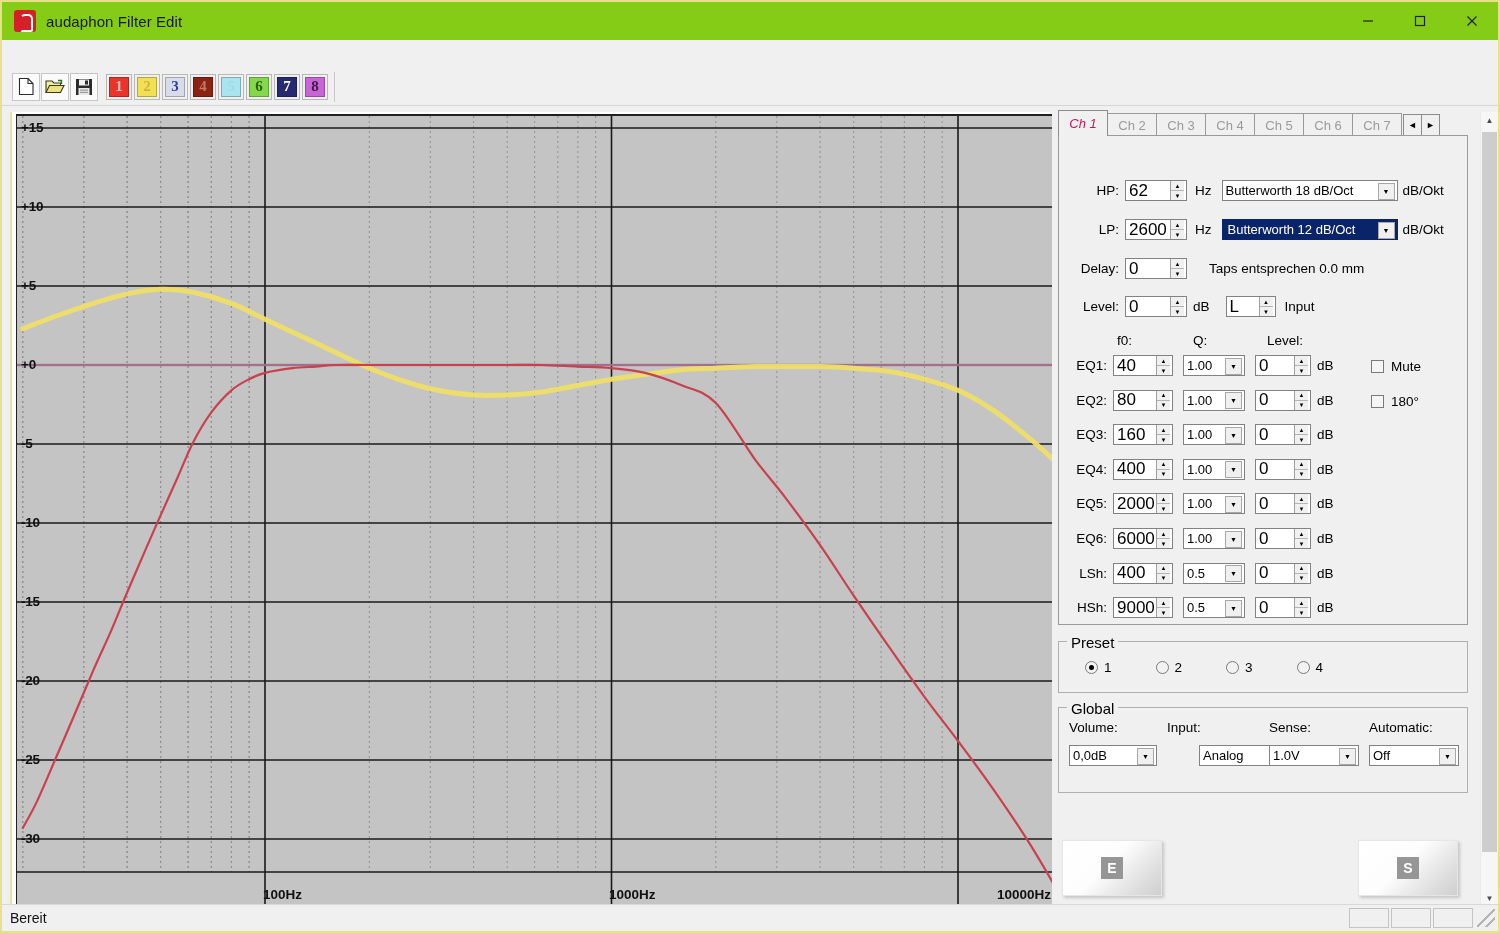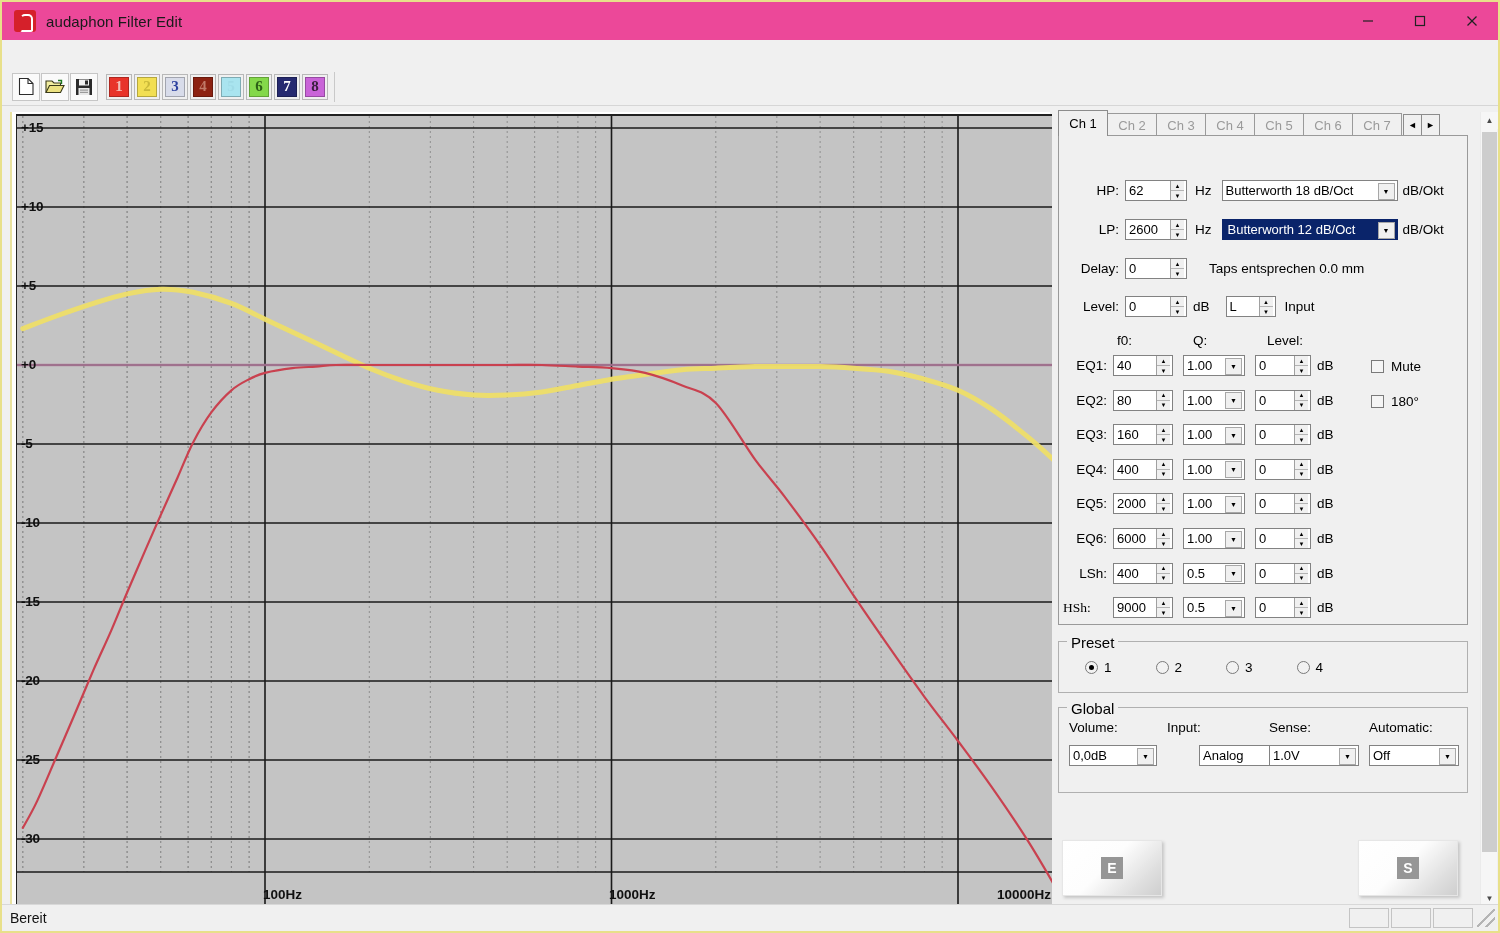--- a/index.html
+++ b/index.html
@@ -14,21 +14,21 @@
     position: relative;
     width: 1500px; height: 933px;
     background: #f0f0f0;
     border: 2px solid #e8e08a;
     overflow: hidden;
   }
 
   
   #titlebar {
     position: absolute; left: 0; top: 0; width: 1496px; height: 38px;
-    background: #ec4899;
+    background: #84cc16;
     display: flex; align-items: center;
   }
   #app-icon {
     width: 22px; height: 22px; margin-left: 12px; margin-right: 10px;
     position: relative;
   }
   #app-icon .glyph {
     display:block; width:22px; height:22px; background:#d5202a;
     border-radius: 3px; position: relative;
   }
@@ -124,22 +124,22 @@
     display:flex; align-items:flex-end;
   }
   .tab {
     height: 23px; min-width: 50px; padding: 0 9px;
     background: #f0f0f0; border: 1px solid #9a9a9a; border-bottom: none;
     font-size: 13px; color: #9a9a9a;
     display:flex; align-items:center; justify-content:center;
     margin-right: -1px;
   }
   .tab.active {
-    color: #000000; height: 26px; background: #f0f0f0;
-    border-color: #8c8c8c; position: relative; z-index: 3;
+    color: #be185d; height: 26px; background: #f0f0f0;
+    border-color: #8c8c8c; position: relative; z-index: 3; font-style: italic;
   }
   .tabspin {
     display:flex; margin-left: 3px; align-self: flex-end; margin-bottom: 0px;
   }
   .tabspin div {
     width: 19px; height: 22px; border: 1px solid #8c8c8c; background:#f0f0f0;
     display:flex; align-items:center; justify-content:center; font-size: 9px;
     margin-left: -1px;
   }
 
@@ -155,21 +155,21 @@
   .lbl { font-size: 13.5px; color: #000; }
   .unit { font-size: 13.5px; color: #000; }
 
   .spin {
     display:inline-flex; align-items:stretch;
     height: 21px; border: 1px solid #828282;
     background: #ffffff;
   }
   .spin input {
     border: none; outline: none; background: transparent;
-    font-size: 13px; font-family: "Liberation Sans", sans-serif;
+    font-size: 17px; font-family: "Liberation Sans", sans-serif;
     padding: 0 2px 0 3px; color: #000;
     height: 19px;
   }
   .spin .arrows {
     width: 14px; border-left: 1px solid #a0a0a0; background: #f0f0f0;
     display:flex; flex-direction:column;
   }
   .spin .arrows span {
     flex: 1; display:flex; align-items:center; justify-content:center;
     font-size: 6px; color: #000; line-height: 1;
@@ -673,21 +673,21 @@
             <span class="spin" style="margin-left:10px;width:56px;">
               <input style="width: 38px;" value="0">
               <span class="arrows">
                 <span>▲</span>
                 <span>▼</span>
               </span>
             </span>
             <span class="unit" style="margin-left:6px;">dB</span>
           </div>
           <div class="row" style="position: absolute; left: 4px; top: 461.2px;">
-            <span class="lbl" style="width:44px;text-align:left;font-family:Liberation Serif, serif;">HSh:</span>
+            <span class="lbl" style="width:44px;text-align:right;">HSh:</span>
             <span class="spin" style="margin-left:6px;width:60px;">
               <input style="width: 42px;" value="9000">
               <span class="arrows">
                 <span>▲</span>
                 <span>▼</span>
               </span>
             </span>
             <span class="combo" style="margin-left:10px;width:62px;">
               <span class="txt">0.5</span>
               <span class="arrow">▼</span>

